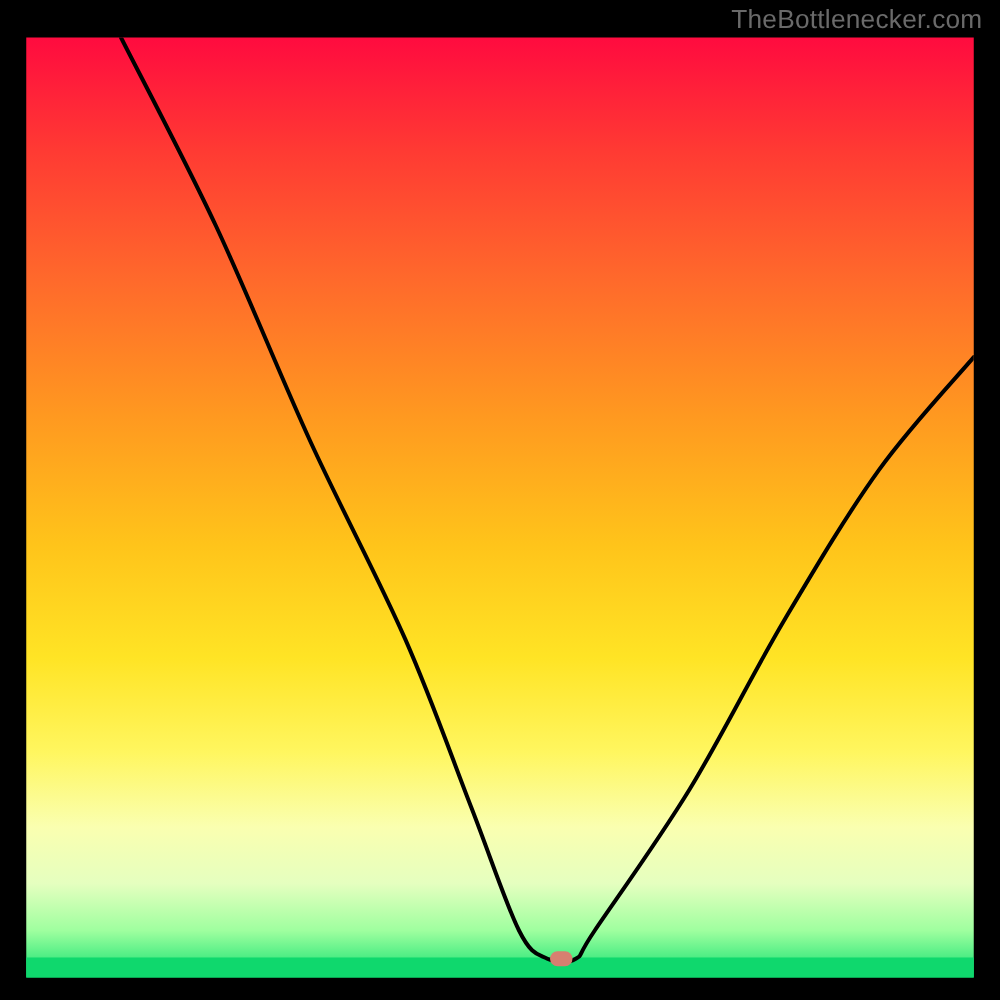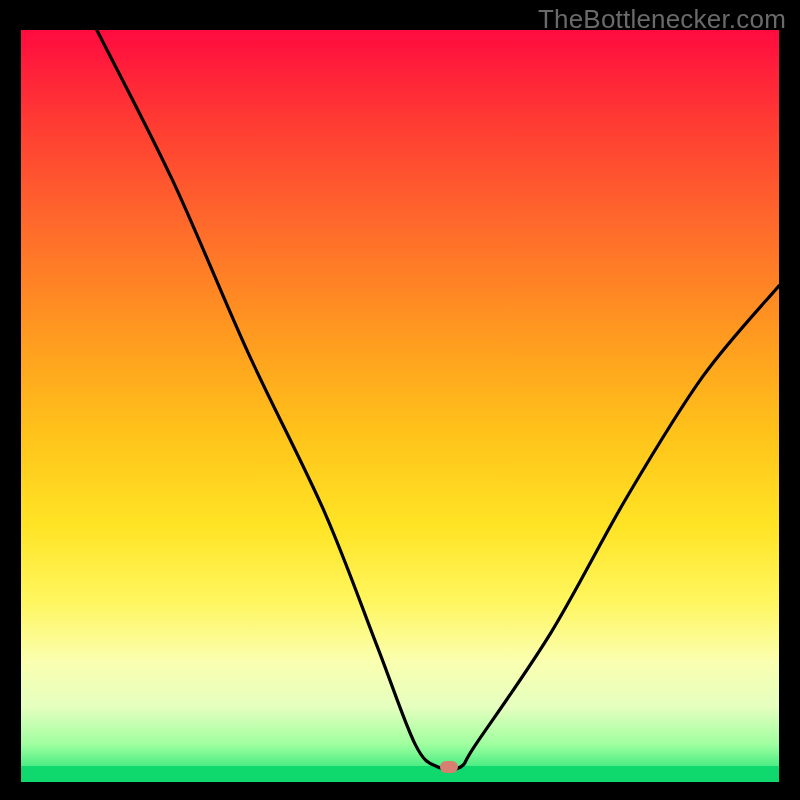--- a/index.html
+++ b/index.html
@@ -15,21 +15,21 @@
     position: relative;
     width: 800px;
     height: 800px;
     background: #000;
   }
   .attribution {
     position: absolute;
     top: 4px;
     right: 14px;
     color: #6a6a6a;
-    font-size: 26px;
+    font-size: 21px;
     font-weight: 500;
     letter-spacing: 0.2px;
     z-index: 5;
   }
   .plot {
     position: absolute;
     left: 21px;
     top: 30px;
     width: 758px;
     height: 752px;

